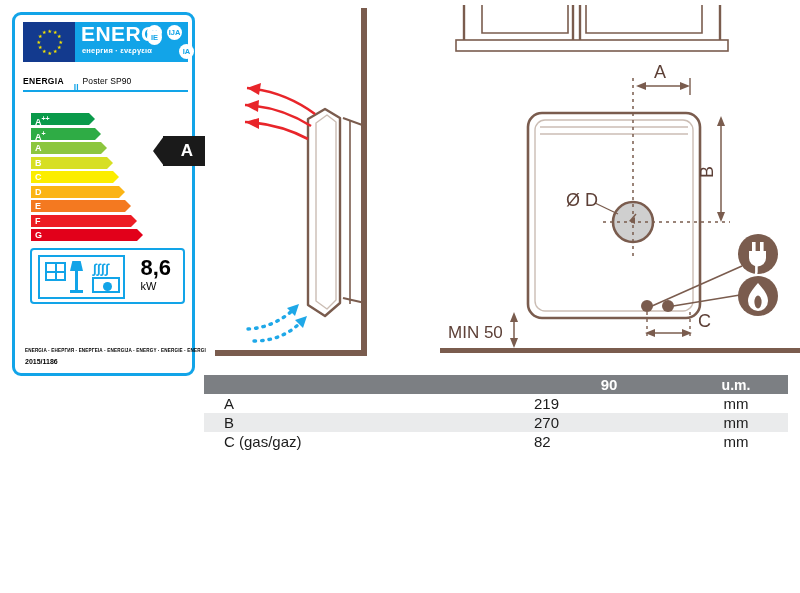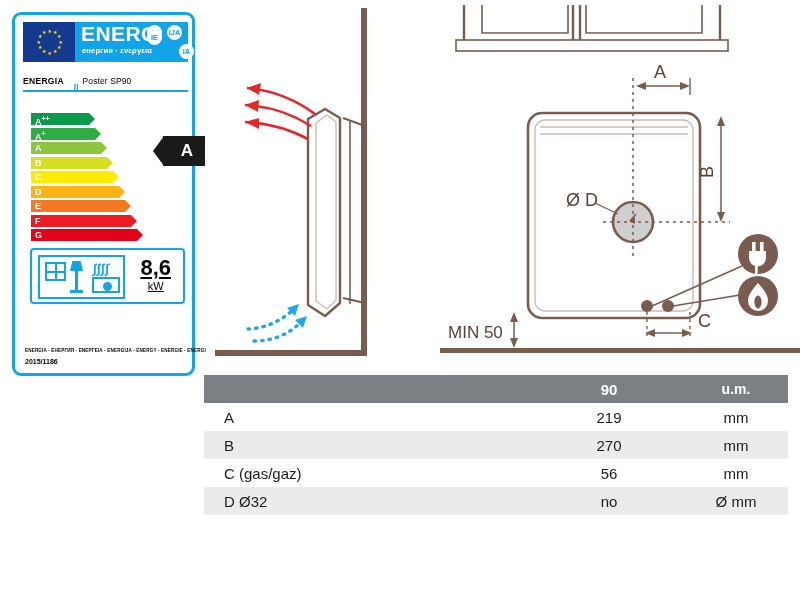--- a/index.html
+++ b/index.html
@@ -275,22 +275,21 @@
     color: #12a4e8;
     font-size: 13px;
     font-weight: bold;
     letter-spacing: 0.5px;
     line-height: 15px;
   }
   #kw-value {
     position: absolute;
     right: 12px;
     top: 6px;
-    text-align: center;
-    text-decoration: underline;
+    text-align: left;
   }
   #kw-num {
     font-size: 22px;
     font-weight: bold;
     color: #000;
     line-height: 24px;
   }
   #kw-unit {
     font-size: 11px;
     color: #000;
@@ -341,21 +340,21 @@
   #spec-table {
     position: absolute;
     left: 204px;
     top: 375px;
     width: 584px;
     border-collapse: collapse;
     font-size: 15px;
   }
   #spec-table th, #spec-table td {
     padding: 0;
-    height: 28px;
+    height: 19px;
     vertical-align: middle;
   }
   #spec-table thead th {
     background: #7c7f83;
     color: #ffffff;
     font-weight: bold;
   }
   #spec-table thead th.hdr-blank { width: 330px; }
   #spec-table thead th.hdr-val {
     width: 150px;
@@ -366,21 +365,21 @@
   #spec-table thead th.hdr-um {
     width: 104px;
     text-align: center;
     font-size: 14px;
   }
   #spec-table tbody td {
     color: #1c1c1c;
     font-size: 15px;
   }
   #spec-table tbody td.c-label { padding-left: 20px; text-align: left; }
-  #spec-table tbody td.c-val  { text-align: center; }
+  #spec-table tbody td.c-val  { }
   #spec-table tbody td.c-um   { text-align: center; }
   #spec-table tbody tr.alt td { background: #eaebec; }
   #spec-table tbody tr td { background: #ffffff; }
 </style>
 </head>
 <body>
 
 <div id="energy-label">
 
   <div class="el-header">
@@ -631,22 +630,17 @@
         <td class="c-val">219</td>
         <td class="c-um">mm</td>
       </tr>
       <tr class="alt">
         <td class="c-label">B</td>
         <td class="c-val">270</td>
         <td class="c-um">mm</td>
       </tr>
       <tr>
         <td class="c-label">C (gas/gaz)</td>
-        <td class="c-val">56</td>
+        <td class="c-val">82</td>
         <td class="c-um">mm</td>
-      </tr>
-      <tr class="alt">
-        <td class="c-label">D  Ø32</td>
-        <td class="c-val">no</td>
-        <td class="c-um">Ø mm</td>
       </tr>
     </tbody>
 </table>
 
 </body></html>

